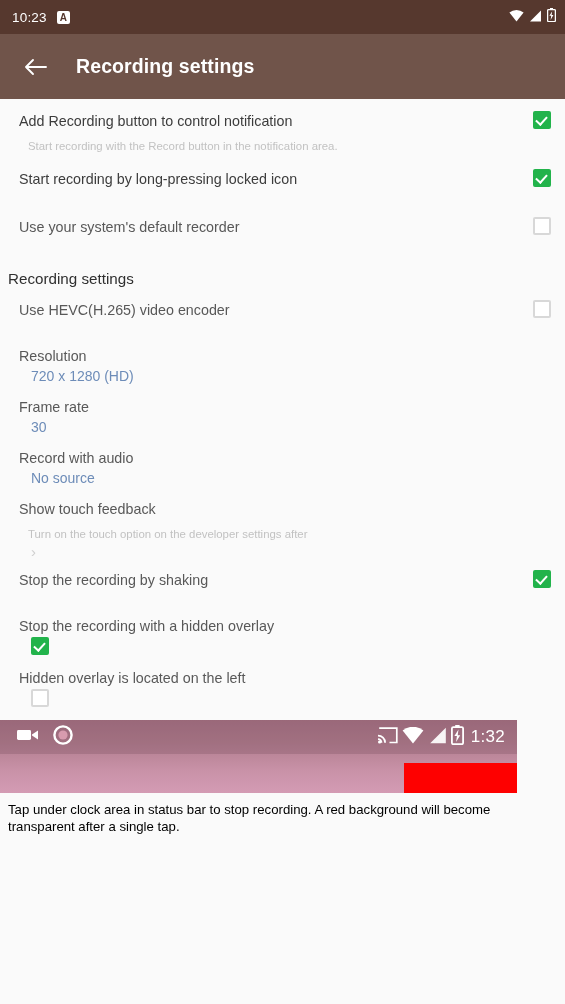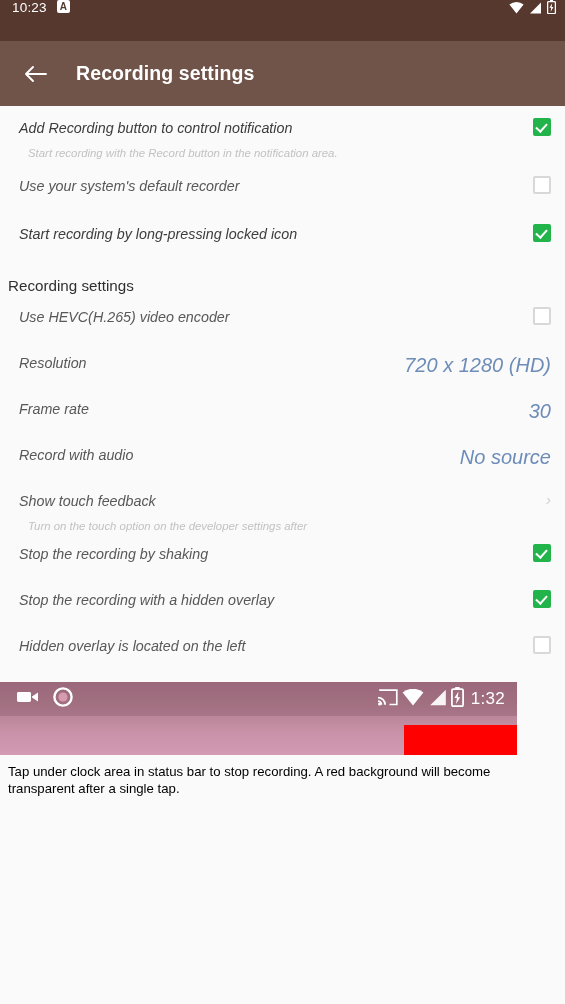--- a/index.html
+++ b/index.html
@@ -11,24 +11,24 @@
     height: 1004px;
     background: #fafafa;
     font-family: "Liberation Sans", sans-serif;
     overflow: hidden;
     position: relative;
     -webkit-font-smoothing: antialiased;
   }
 
   
   #status-bar {
-    height: 41px;
+    height: 34px;
     background: #56382e;
     display: flex;
-    align-items: flex-start;
+    align-items: center;
     padding: 0 9px 0 12px;
     box-sizing: border-box;
   }
   #status-bar .clock {
     color: #ffffff;
     font-size: 13.5px;
     letter-spacing: .2px;
     font-weight: 500;
   }
   .sys-badge {
@@ -78,52 +78,51 @@
   
   #pref-list {
     padding-top: 11px;
   }
   .pref-row {
     display: flex;
     align-items: flex-start;
     padding: 0 14px 0 19px;
     min-height: 34px;
     box-sizing: border-box;
-    font-style: italic;
   }
   .pref-texts { flex: 1; min-width: 0; padding-top: 1px;}
   .pref-title {
     font-size: 14.3px;
     color: #585858;
     line-height: 20px;
   }
   .pref-title.dark { color: #3c3c3c; }
   .pref-summary {
     font-size: 11.4px;
     color: #c2c2c2;
     line-height: 16px;
     padding-left: 9px;
     margin-top: 7px;
   }
   .pref-value {
-    font-size: 20px;
+    font-size: 14px;
     color: #6d8cb8;
     padding-top: 2px;
     margin-left: 12px;
     white-space: nowrap;
   }
   .chevron {
     color: #cfcfcf;
     font-size: 15px;
     padding-top: 1px;
     margin-left: 12px;
   }
   .row-gap-1 { margin-top: 9px; }
   .row-gap-2 { margin-top: 14px; }
-  .row-gap-3 { margin-top: 12px; }
+  .row-gap-3 { margin-top: 12px; flex-direction: column; }
 
   
   .cbox {
     width: 18px;
     height: 18px;
     box-sizing: border-box;
     margin-left: 12px;
     margin-top: 1px;
     border-radius: 2px;
     flex: 0 0 auto;
@@ -252,30 +251,30 @@
   <div class="pref-row">
     <div class="pref-texts">
       <div class="pref-title dark">Add Recording button to control notification</div>
       <div class="pref-summary">Start recording with the Record button in the notification area.</div>
     </div>
     <div class="cbox on"></div>
   </div>
 
   <div class="pref-row row-gap-2">
     <div class="pref-texts">
+      <div class="pref-title dark">Start recording by long-pressing locked icon</div>
+    </div>
+    <div class="cbox on"></div>
+  </div>
+
+  <div class="pref-row row-gap-2">
+    <div class="pref-texts">
       <div class="pref-title">Use your system's default recorder</div>
     </div>
     <div class="cbox off"></div>
-  </div>
-
-  <div class="pref-row row-gap-2">
-    <div class="pref-texts">
-      <div class="pref-title dark">Start recording by long-pressing locked icon</div>
-    </div>
-    <div class="cbox on"></div>
   </div>
 
   <div class="section-header">Recording settings</div>
 
   <div class="pref-row">
     <div class="pref-texts">
       <div class="pref-title">Use HEVC(H.265) video encoder</div>
     </div>
     <div class="cbox off"></div>
   </div>

